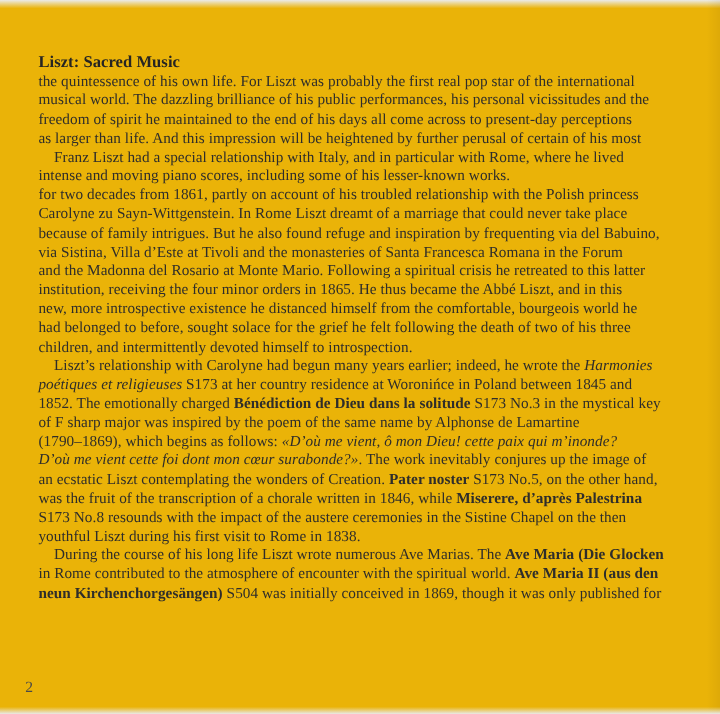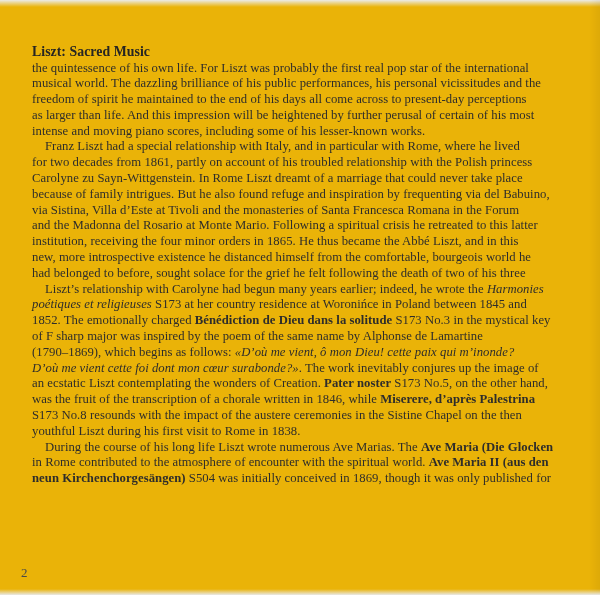--- a/index.html
+++ b/index.html
@@ -70,30 +70,31 @@
   <div class="edge-right"></div>
   <div class="edge-bottom"></div>
 
   <div class="content">
     <h1 class="title">Liszt: Sacred Music</h1>
     <div>
         <div class="line"><span>the quintessence of his own life. For Liszt was probably the first real pop star of the international</span></div>
         <div class="line"><span>musical world. The dazzling brilliance of his public performances, his personal vicissitudes and the</span></div>
         <div class="line"><span>freedom of spirit he maintained to the end of his days all come across to present-day perceptions</span></div>
         <div class="line"><span>as larger than life. And this impression will be heightened by further perusal of certain of his most</span></div>
+        <div class="line indent"><span>Franz Liszt had a special relationship with Italy, and in particular with Rome, where he lived</span></div>
         <div class="line"><span>intense and moving piano scores, including some of his lesser-known works.</span></div>
-        <div class="line indent"><span>Franz Liszt had a special relationship with Italy, and in particular with Rome, where he lived</span></div>
         <div class="line"><span>for two decades from 1861, partly on account of his troubled relationship with the Polish princess</span></div>
         <div class="line"><span>Carolyne zu Sayn-Wittgenstein. In Rome Liszt dreamt of a marriage that could never take place</span></div>
         <div class="line"><span>because of family intrigues. But he also found refuge and inspiration by frequenting via del Babuino,</span></div>
         <div class="line"><span>via Sistina, Villa d’Este at Tivoli and the monasteries of Santa Francesca Romana in the Forum</span></div>
         <div class="line"><span>and the Madonna del Rosario at Monte Mario. Following a spiritual crisis he retreated to this latter</span></div>
         <div class="line"><span>institution, receiving the four minor orders in 1865. He thus became the Abbé Liszt, and in this</span></div>
         <div class="line"><span>new, more introspective existence he distanced himself from the comfortable, bourgeois world he</span></div>
         <div class="line"><span>had belonged to before, sought solace for the grief he felt following the death of two of his three</span></div>
+        <div class="line"><span>children, and intermittently devoted himself to introspection.</span></div>
         <div class="line indent"><span>Liszt’s relationship with Carolyne had begun many years earlier; indeed, he wrote the </span><span class="it">Harmonies</span></div>
         <div class="line"><span class="it">poétiques et religieuses</span><span> S173 at her country residence at Woronińce in Poland between 1845 and</span></div>
         <div class="line"><span>1852. The emotionally charged </span><span class="bd">Bénédiction de Dieu dans la solitude</span><span> S173 No.3 in the mystical key</span></div>
         <div class="line"><span>of F sharp major was inspired by the poem of the same name by Alphonse de Lamartine</span></div>
         <div class="line"><span>(1790–1869), which begins as follows: </span><span class="it">«D’où me vient, ô mon Dieu! cette paix qui m’inonde?</span></div>
         <div class="line"><span class="it">D’où me vient cette foi dont mon cœur surabonde?»</span><span>. The work inevitably conjures up the image of</span></div>
         <div class="line"><span>an ecstatic Liszt contemplating the wonders of Creation. </span><span class="bd">Pater noster</span><span> S173 No.5, on the other hand,</span></div>
         <div class="line"><span>was the fruit of the transcription of a chorale written in 1846, while </span><span class="bd">Miserere, d’après Palestrina</span></div>
         <div class="line"><span>S173 No.8 resounds with the impact of the austere ceremonies in the Sistine Chapel on the then</span></div>
         <div class="line"><span>youthful Liszt during his first visit to Rome in 1838.</span></div>

